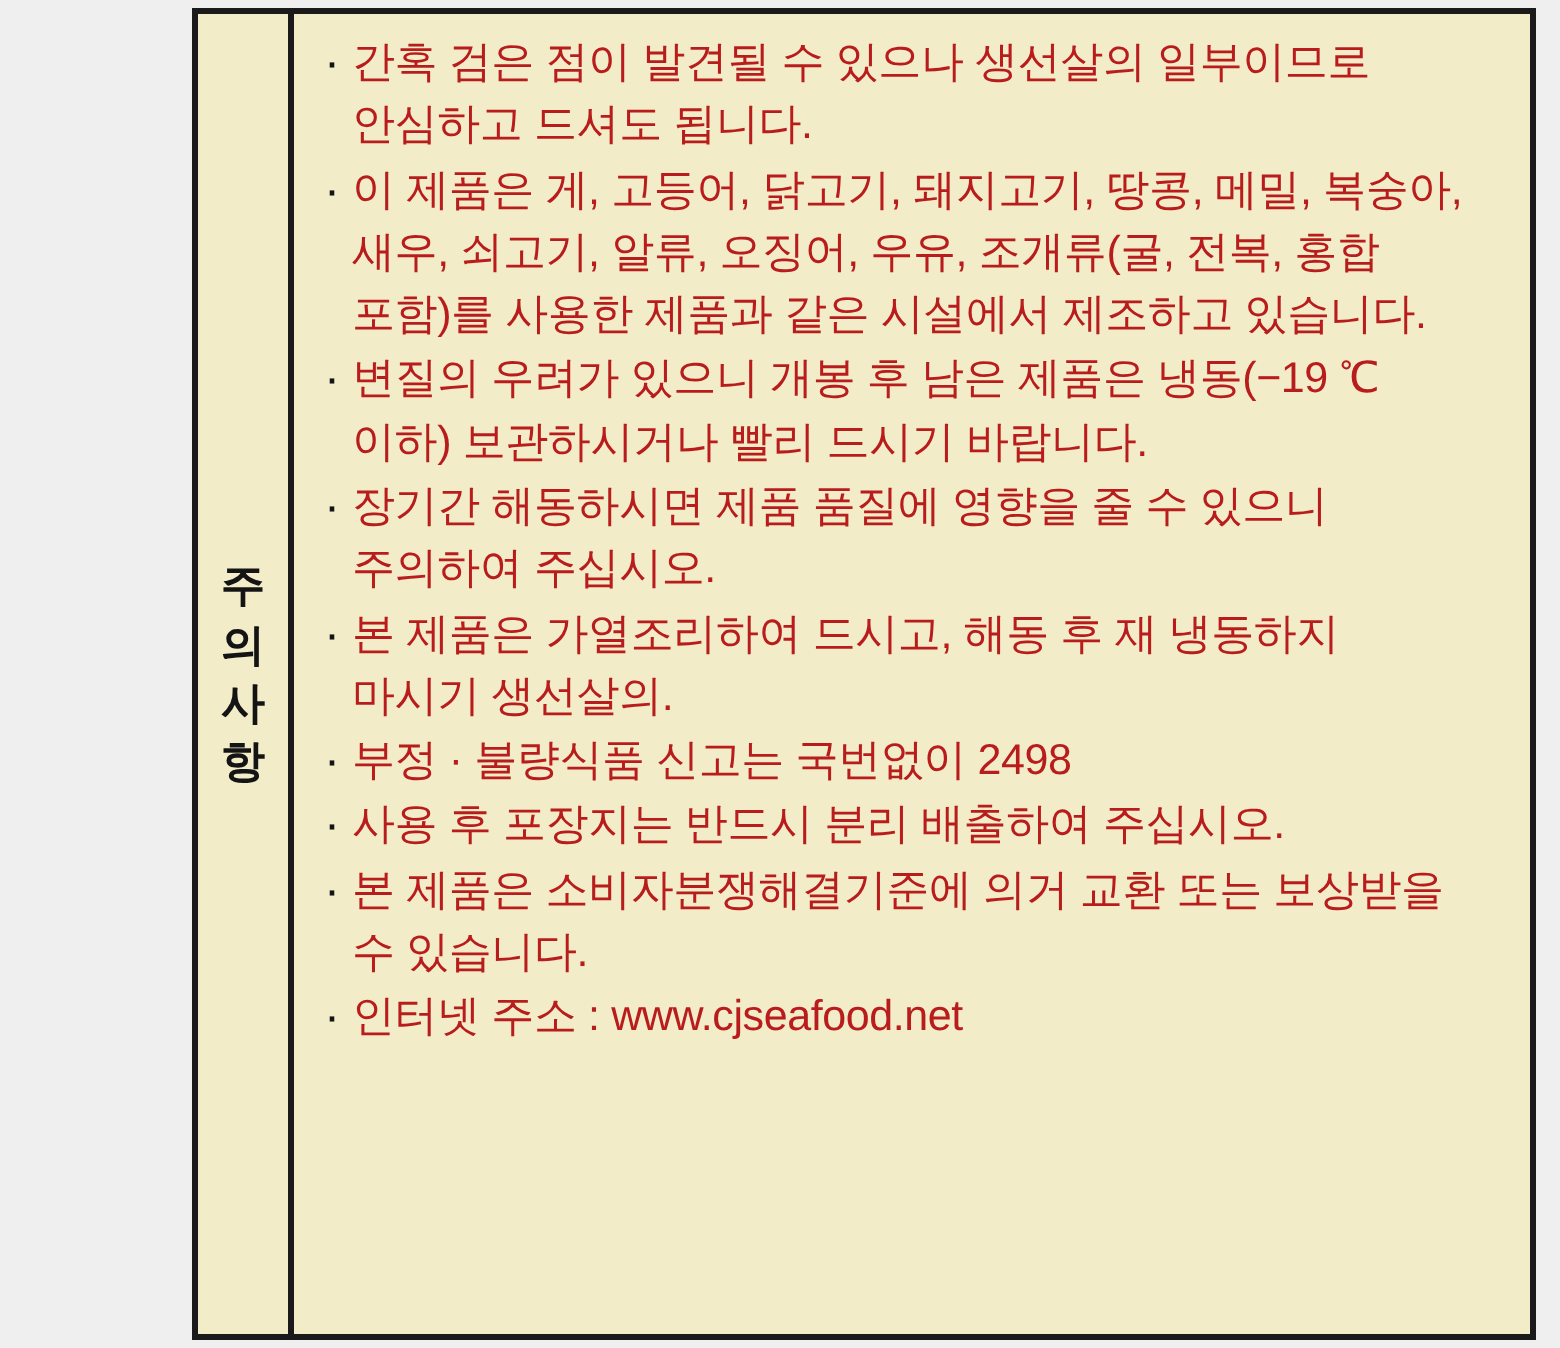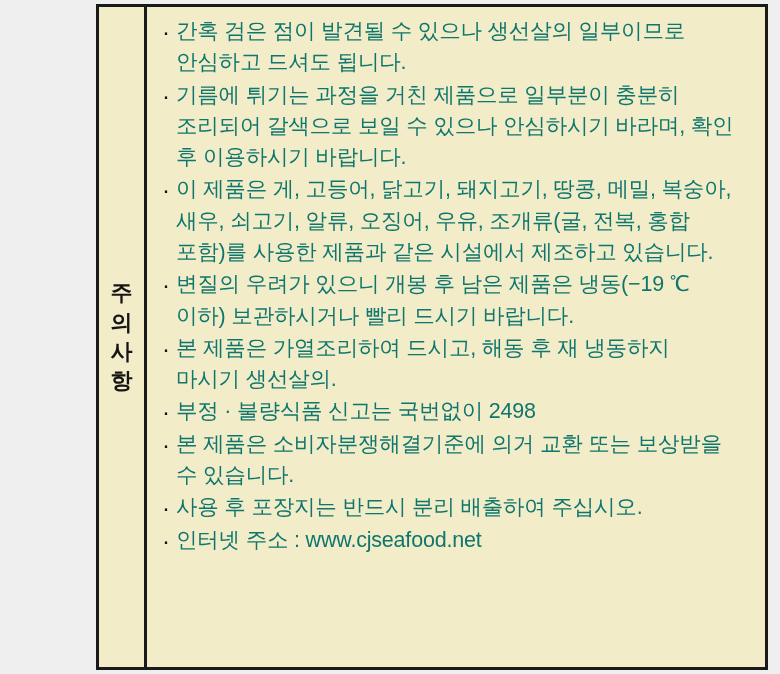--- a/index.html
+++ b/index.html
@@ -60,21 +60,21 @@
     list-style: none;
     margin: 0;
     padding: 0;
   }
   ul.notes > li {
     position: relative;
     padding-left: 17px;
     margin: 0 16px 1px 0;
     font-size: 21.5px;
     line-height: 1.455;
-    color: #0f766e;
+    color: #b91c1c;
     font-weight: 500;
     letter-spacing: -0.2px;
     word-break: keep-all;
   }
   ul.notes > li::before {
     content: "\00B7";
     position: absolute;
     left: 3px;
     top: -1px;
     font-size: 24px;
@@ -93,25 +93,25 @@
         <span>주</span>
         <span>의</span>
         <span>사</span>
         <span>항</span>
       </div>
     </div>
 
     <div class="content-col">
       <ul class="notes">
         <li>간혹 검은 점이 발견될 수 있으나 생선살의 일부이므로 안심하고 드셔도 됩니다.</li>
-        <li>기름에 튀기는 과정을 거친 제품으로 일부분이 충분히 조리되어 갈색으로 보일 수 있으나 안심하시기 바라며, 확인 후 이용하시기 바랍니다.</li>
         <li>이 제품은 게, 고등어, 닭고기, 돼지고기, 땅콩, 메밀, 복숭아, 새우, 쇠고기, 알류, 오징어, 우유, 조개류(굴, 전복, 홍합 포함)를 사용한 제품과 같은 시설에서 제조하고 있습니다.</li>
         <li>변질의 우려가 있으니 개봉 후 남은 제품은 냉동(−19 ℃ 이하) 보관하시거나 빨리 드시기 바랍니다.</li>
+        <li>장기간 해동하시면 제품 품질에 영향을 줄 수 있으니 주의하여 주십시오.</li>
         <li>본 제품은 가열조리하여 드시고, 해동 후 재 냉동하지 마시기 생선살의.</li>
         <li>부정 · 불량식품 신고는 국번없이 2498</li>
+        <li>사용 후 포장지는 반드시 분리 배출하여 주십시오.</li>
         <li>본 제품은 소비자분쟁해결기준에 의거 교환 또는 보상받을 수 있습니다.</li>
-        <li>사용 후 포장지는 반드시 분리 배출하여 주십시오.</li>
         <li>인터넷 주소 : www.cjseafood.net</li>
       </ul>
     </div>
 
   </div>
 </div>
 
 </body></html>

